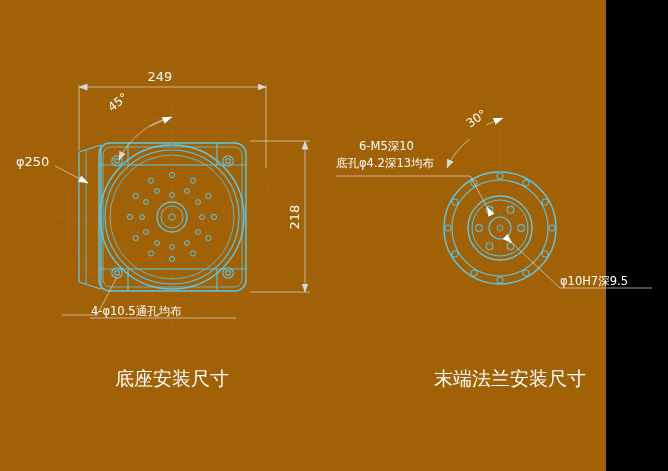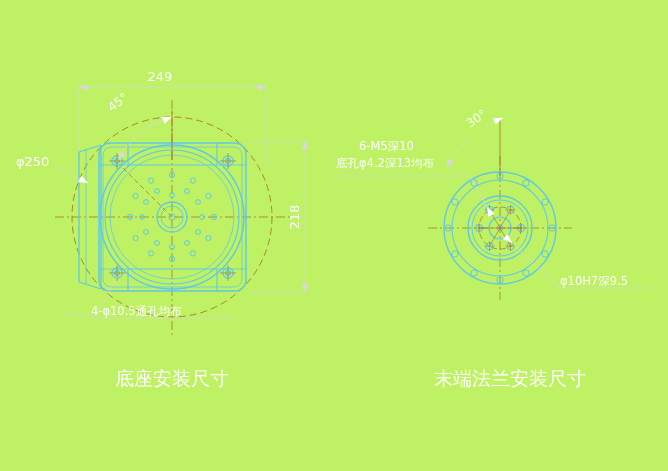--- a/index.html
+++ b/index.html
@@ -1,18 +1,18 @@
 <!DOCTYPE html>
 <html><head>
 <meta charset="utf-8">
 <style>
   html,body{margin:0;padding:0;background:#000;}
   body{width:668px;height:471px;overflow:hidden;
        font-family:"Liberation Sans","DejaVu Sans",sans-serif;}
-  #stage{position:relative;width:668px;height:471px;background:#bef264;text-align:center;}
+  #stage{position:relative;width:606px;height:471px;background:#a16207;text-align:center;}
   #dwg{position:absolute;left:0;top:0;}
   .cap{fill:#ffffff;font-size:19px;font-family:"DejaVu Sans",sans-serif;}
   .dimtxt{fill:#ffffff;font-size:13px;font-family:"DejaVu Sans",sans-serif;}
   .notetxt{fill:#ffffff;font-size:11.5px;font-family:"DejaVu Sans",sans-serif;}
   .angtxt{fill:#ffffff;font-size:12px;font-family:"DejaVu Sans",sans-serif;}
 </style>
 </head>
 <body>
 
 <div id="stage">

